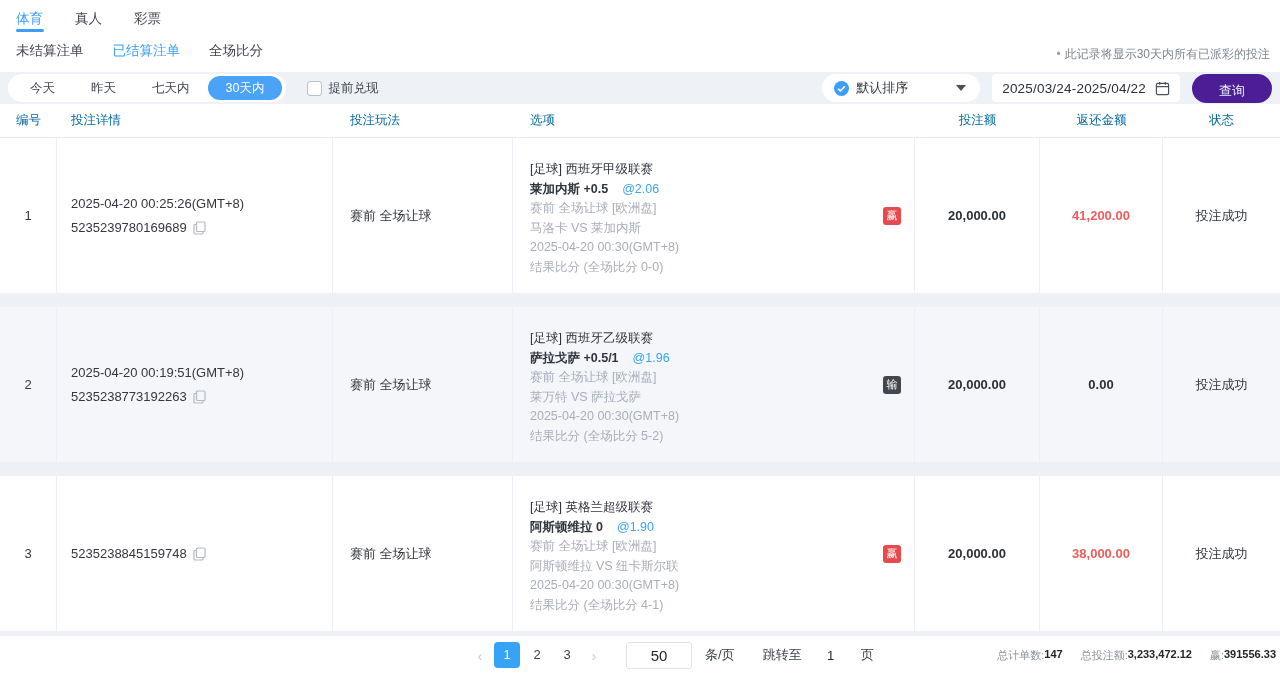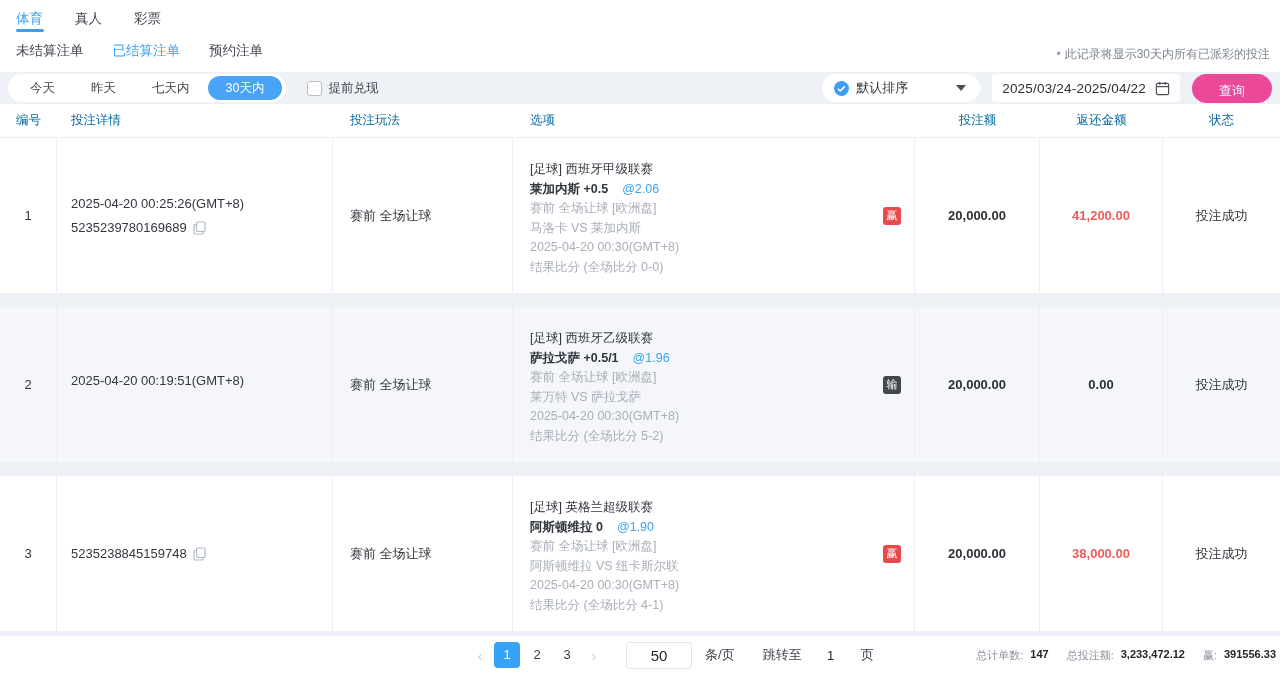--- a/index.html
+++ b/index.html
@@ -30,21 +30,21 @@
   .cashout-label { font-size:12.5px; color:#40454e; }
   .filter-right { margin-left:auto; display:flex; align-items:center; gap:12px; }
   .sort-pill { background:#fff; border-radius:15px; height:28px; width:158px; display:flex;
     align-items:center; padding:0 14px 0 12px; cursor:pointer; }
   .sort-pill .txt { font-size:13px; color:#2f343c; margin-left:7px; }
   .caret { margin-left:auto; width:0; height:0; border-left:5px solid transparent;
     border-right:5px solid transparent; border-top:6px solid #4a4f58; }
   .date-box { background:#fff; border-radius:4px; height:28px; display:flex; align-items:center;
     padding:0 10px; gap:9px; cursor:pointer; }
   .date-box .txt { font-size:13.5px; color:#2b2f36; letter-spacing:.2px; }
-  .search-btn { background:#ec4899; color:#e8f4ff; border:none; border-radius:15px; height:29px;
+  .search-btn { background:#4c1d95; color:#e8f4ff; border:none; border-radius:15px; height:29px;
     padding:8px 27px; font-size:13px; cursor:pointer; font-family:inherit; }
 
   
   .thead { display:flex; height:34px; align-items:center; background:#fff;
     border-bottom:1px solid #e7ebf2; font-size:12.5px; color:#0369a1; }
   .c-no { width:57px; text-align:center; }
   .c-details { width:276px; padding-left:14px; }
   .c-play { width:180px; padding-left:17px; }
   .c-options { width:402px; padding-left:17px; }
   .c-amount { width:125px; text-align:center; }
@@ -89,37 +89,37 @@
     color:#3a3f48; border-radius:4px; cursor:pointer; }
   .pg-num.active { background:#36a3f7; color:#fff; }
   .size-input { width:66px; height:27px; border:1px solid #dfe3ea; border-radius:3px;
     text-align:center; font-size:15px; color:#23262c; margin-left:18px; font-family:inherit; }
   .pg-label { font-size:13px; color:#3a3f48; margin-left:9px; }
   .jump-label { margin-left:24px; }
   .jump-input { width:34px; height:26px; border:none; text-align:center; font-size:13px;
     color:#23262c; background:#fff; margin-left:8px; font-family:inherit; }
   .summary { position:absolute; right:4px; display:flex; align-items:flex-start; font-size:11px; }
   .sum-label { color:#8b919d; margin-left:18px; }
-  .sum-value { color:#23262c; font-weight:bold; margin-left:7px; }
+  .sum-value { color:#23262c; font-weight:bold; }
 </style>
 </head>
 <body>
 
 <div class="app">
 
   <div class="topbar">
     <div class="primary-tabs">
       <div class="ptab active">体育</div>
       <div class="ptab">真人</div>
       <div class="ptab">彩票</div>
     </div>
     <div class="secondary-tabs">
       <div class="stab">未结算注单</div>
       <div class="stab active">已结算注单</div>
-      <div class="stab">预约注单</div>
+      <div class="stab">全场比分</div>
     </div>
     <div class="note">
       <span class="dot">•</span><span>此记录将显示30天内所有已派彩的投注</span>
     </div>
   </div>
 
   <div class="filterbar">
     <div class="seg">
       <div class="seg-item">今天</div>
       <div class="seg-item">昨天</div>
@@ -196,20 +196,29 @@
       <div class="cell c-return">
           <span class="ret ret-red">41,200.00</span>
         </div>
       <div class="cell c-status">投注成功</div>
     </div>
 
     <div class="trow alt">
       <div class="cell c-no">2</div>
       <div class="cell c-details">
         <div class="det-time">2025-04-20 00:19:51(GMT+8)</div>
+        <div class="det-id">
+          <span>5235238773192263</span>
+          <span class="copy-icon">
+            <svg width="13" height="14" viewBox="0 0 13 14" fill="none" stroke="#b3b9c4" stroke-width="1.2">
+              <rect x="3.5" y="1" width="8.5" height="9.5" rx="1"></rect>
+              <path d="M3.5 3.5H2a1 1 0 0 0-1 1V12a1 1 0 0 0 1 1h7a1 1 0 0 0 1-1v-1.5"></path>
+            </svg>
+          </span>
+        </div>
       </div>
       <div class="cell c-play">赛前  全场让球</div>
       <div class="cell c-options">
         <div class="opt-line opt-league">[足球] 西班牙乙级联赛</div>
         <div class="opt-line opt-pick"><span>萨拉戈萨 +0.5/1</span><span class="opt-odds">@1.96</span></div>
         <div class="opt-line">赛前  全场让球 [欧洲盘]</div>
         <div class="opt-line">莱万特 VS 萨拉戈萨</div>
         <div class="opt-line">2025-04-20 00:30(GMT+8)</div>
         <div class="opt-line">结果比分 (全场比分 5-2)</div>
         <span class="badge badge-lose">输</span>

